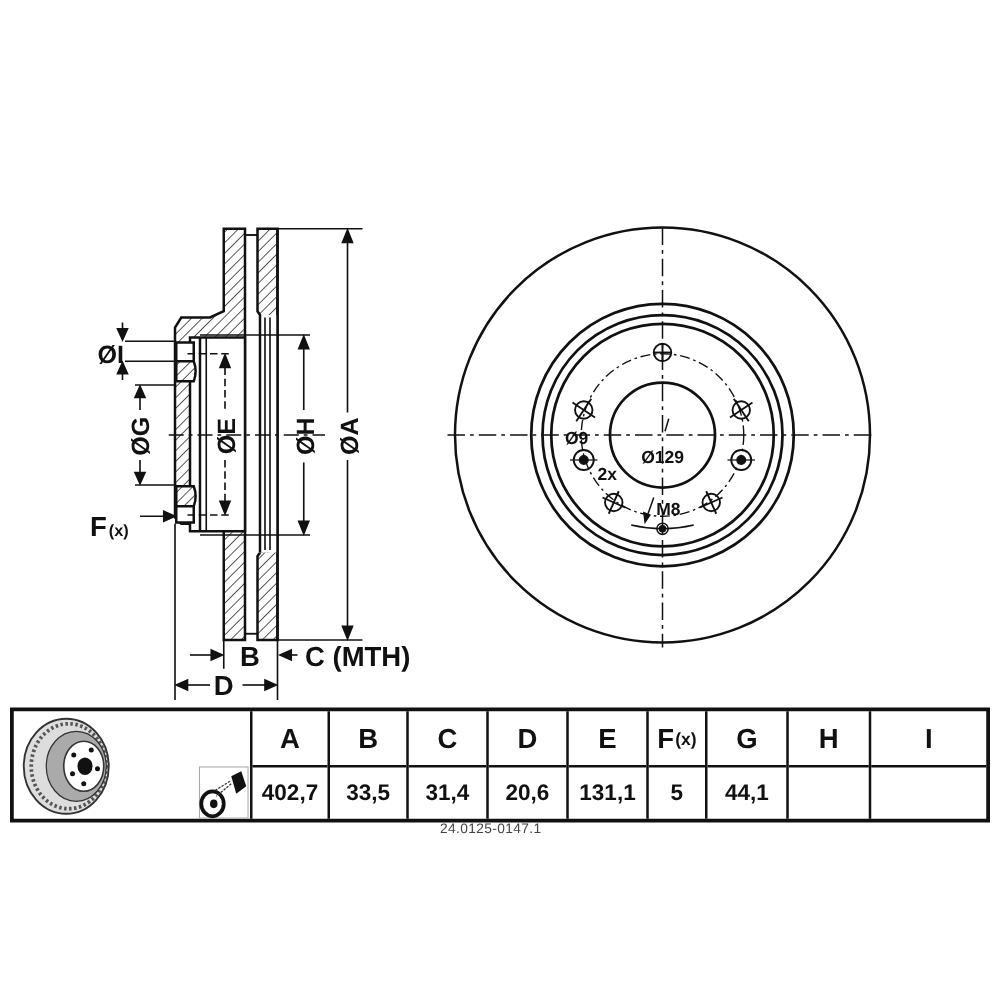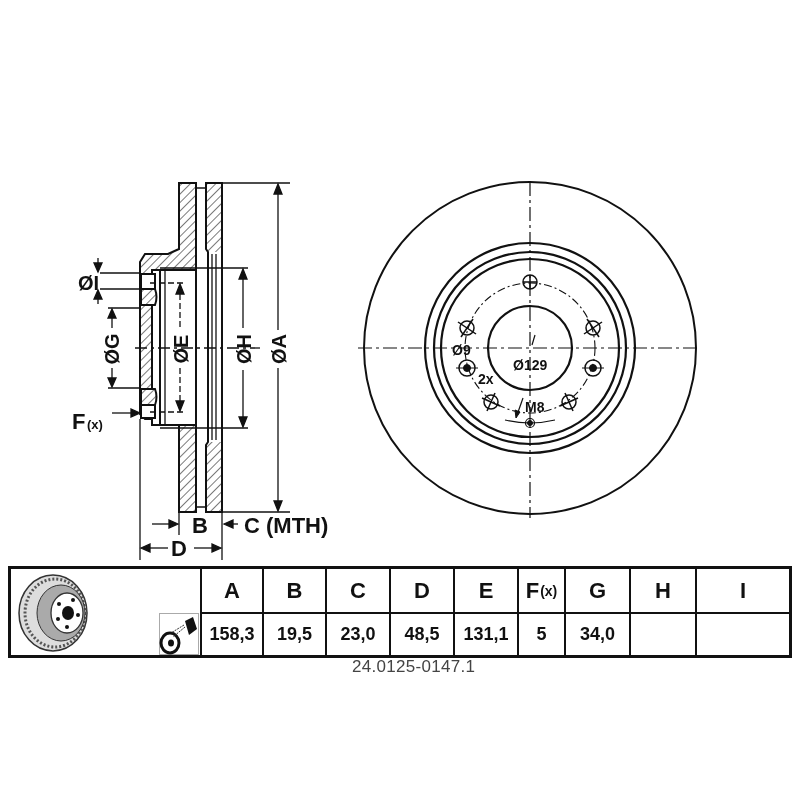--- a/index.html
+++ b/index.html
@@ -8,21 +8,21 @@
   .lbl { font-family:"Liberation Sans", sans-serif; font-weight:bold; fill:#111; }
   .spec-table { position:absolute; left:8px; top:566px; width:784px; height:92px; border:3px solid #111; box-sizing:border-box; display:flex; }
   .thumb-cell { width:189px; border-right:2px solid #111; position:relative; }
   .cols { flex:1; display:flex; }
   .col { display:flex; flex-direction:column; border-right:2px solid #111; }
   .col:last-child { border-right:none; }
   .hdr, .val { display:flex; align-items:center; justify-content:center; font-weight:bold; }
   .hdr { height:43px; border-bottom:2px solid #111; font-size:22px; }
   .hdr small { font-size:14px; margin-left:1px; }
   .val { flex:1; font-size:18px; }
-  .partno { position:absolute; left:352px; top:657px; font-size:17px; color:#444; letter-spacing:0.3px; }
+  .partno { position:absolute; left:352px; top:657px; font-size:11px; color:#444; letter-spacing:0.3px; }
 </style>
 </head>
 <body>
 
 <svg class="drawing" viewBox="0 0 800 560" width="800" height="560">
   <defs>
     <pattern id="hatch" patternUnits="userSpaceOnUse" width="6" height="6" patternTransform="rotate(45)">
       <rect width="6" height="6" fill="#fff"></rect>
       <line x1="0" y1="0" x2="0" y2="6" stroke="#222" stroke-width="1.2"></line>
     </pattern>
@@ -191,48 +191,48 @@
       <ellipse cx="11" cy="30" rx="9" ry="10" fill="none" stroke="#111" stroke-width="3"></ellipse>
       <ellipse cx="12" cy="30" rx="3" ry="3.5" fill="#111"></ellipse>
       <path d="M26,8 L34,4 L38,16 L30,22 Z" fill="#111"></path>
       <line x1="25" y1="12" x2="12" y2="20" stroke="#333" stroke-width="1" stroke-dasharray="2,1"></line>
       <line x1="26" y1="14" x2="14" y2="24" stroke="#333" stroke-width="1" stroke-dasharray="2,1"></line>
     </svg>
   </div>
   <div class="cols">
     <div class="col" style="width:60px">
       <div class="hdr">A</div>
-      <div class="val">158,3</div>
+      <div class="val">402,7</div>
     </div>
     <div class="col" style="width:61px">
       <div class="hdr">B</div>
-      <div class="val">19,5</div>
+      <div class="val">33,5</div>
     </div>
     <div class="col" style="width:62px">
       <div class="hdr">C</div>
-      <div class="val">23,0</div>
+      <div class="val">31,4</div>
     </div>
     <div class="col" style="width:62px">
       <div class="hdr">D</div>
-      <div class="val">48,5</div>
+      <div class="val">20,6</div>
     </div>
     <div class="col" style="width:62px">
       <div class="hdr">E</div>
       <div class="val">131,1</div>
     </div>
     <div class="col" style="width:45px">
       <div class="hdr">
           <span>F</span>
           <small>(x)</small>
         </div>
       <div class="val">5</div>
     </div>
     <div class="col" style="width:63px">
       <div class="hdr">G</div>
-      <div class="val">34,0</div>
+      <div class="val">44,1</div>
     </div>
     <div class="col" style="width:64px">
       <div class="hdr">H</div>
     </div>
     <div class="col" style="flex:1">
       <div class="hdr">I</div>
     </div>
   </div>
 </div>
 

